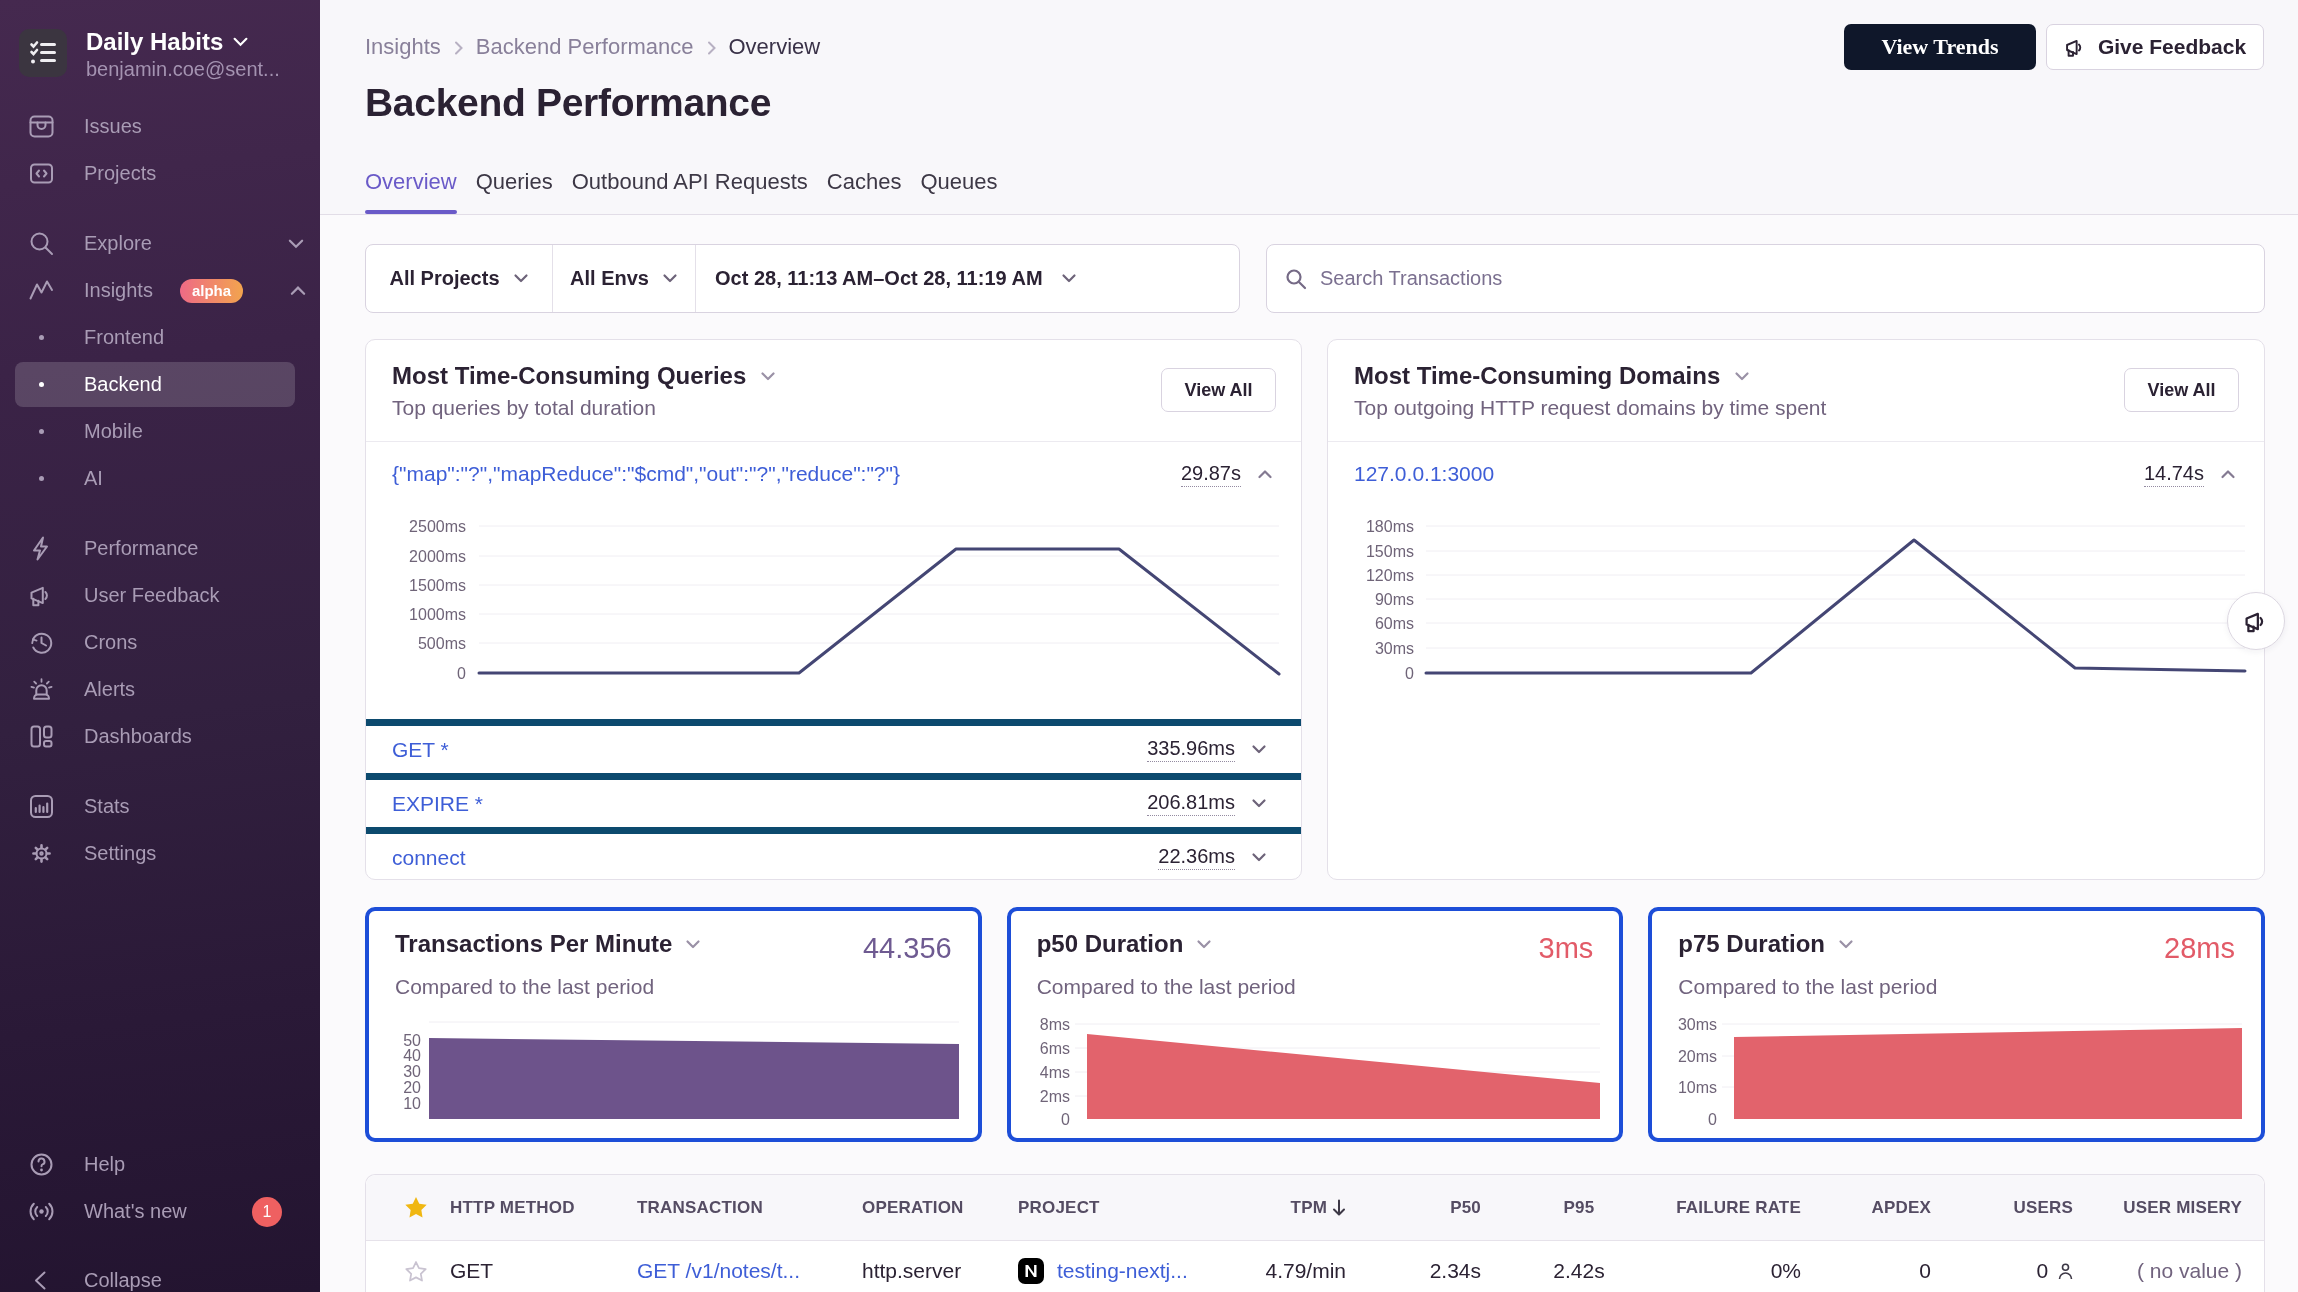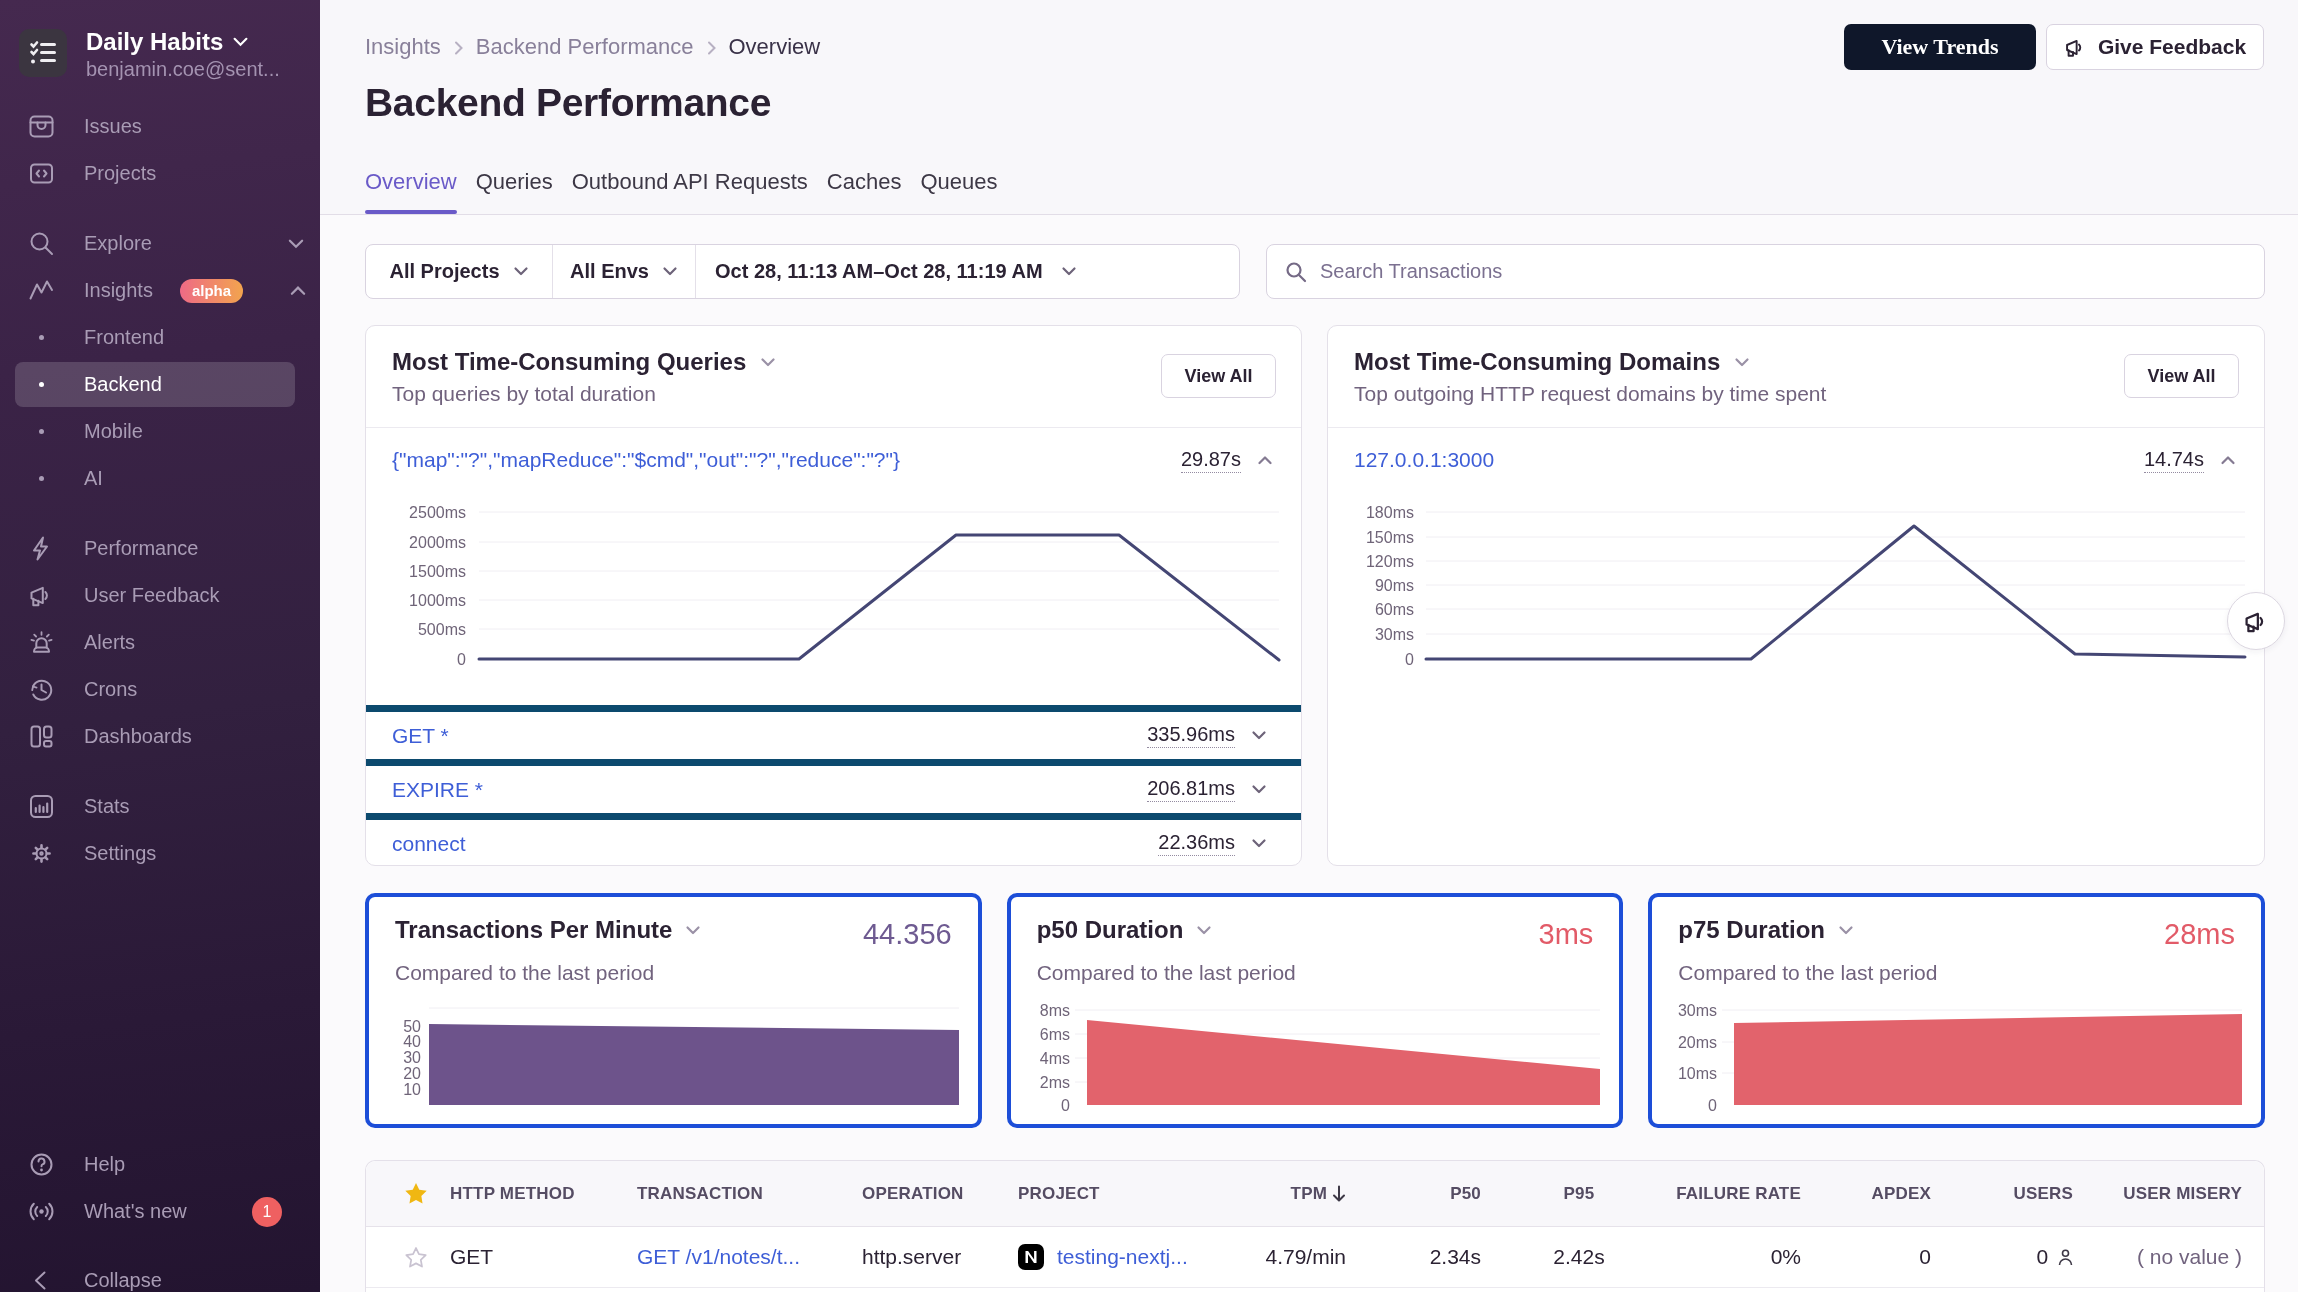--- a/index.html
+++ b/index.html
@@ -41,21 +41,21 @@
 .btn-white { height:46px; width:218px; justify-content:center; background:#fff; border:1px solid #d9d3e0; color:#2b2233; font-weight:bold; font-size:21px; border-radius:7px; display:flex; align-items:center; gap:11px; }
 h1 { position:absolute; top:81px; left:45px; font-size:39px; color:#2b2233; letter-spacing:-0.3px; }
 .tabs { position:absolute; left:45px; bottom:0; display:flex; gap:19px; }
 .tab { font-size:22px; color:#3d3846; padding-bottom:19px; position:relative; }
 .tab.active { color:#6a5ac8; }
 .tab.active:after { content:""; position:absolute; left:0; right:0; bottom:0; height:4px; border-radius:3px; background:#6a5ac8; }
 
 .content { padding:29px 33px 0 45px; }
 
 
-.filters { display:flex; gap:26px; height:55px; }
+.filters { display:flex; gap:26px; height:69px; }
 .fgroup { width:875px; flex:none; display:flex; background:#fff; border:1px solid #d9d3e0; border-radius:8px; }
 .fseg { display:flex; align-items:center; justify-content:center; gap:13px; font-weight:bold; font-size:20px; color:#2b2233; }
 .fseg1 { width:187px; border-right:1px solid #e4e0e9; }
 .fseg2 { width:143px; border-right:1px solid #e4e0e9; }
 .fseg3 { flex:1; justify-content:flex-start; padding-left:19px; }
 .search { flex:1; background:#fff; border:1px solid #d9d3e0; border-radius:8px; display:flex; align-items:center; padding-left:17px; gap:12px; font-size:20px; color:#7b7090; }
 
 
 .row2 { margin-top:26px; display:grid; grid-template-columns:937px 1fr; gap:25px; }
 .panel { background:#fff; border:1px solid #e4e0e9; border-radius:10px; position:relative; height:541px; overflow:hidden; }
@@ -190,33 +190,33 @@
     <div class="item">
         <svg width="27" height="27" viewBox="0 0 27 27" fill="none" stroke="#a99cb5" stroke-width="2" stroke-linecap="round" stroke-linejoin="round">
           <path d="M3.5 10.6 L14.8 5.9 V21.1 L3.5 16.4 Z"></path>
           <path d="M17.4 10 A4.8 4.8 0 0 1 17.4 17"></path>
           <path d="M5.3 16.8 V23.2 H10.4 V18.7"></path>
         </svg>
         <span class="lbl">User Feedback</span>
       </div>
     <div class="item">
         <svg width="27" height="27" viewBox="0 0 27 27" fill="none" stroke="#a99cb5" stroke-width="2" stroke-linecap="round" stroke-linejoin="round">
+          <path d="M5.3 18.5 A9.5 9.5 0 1 0 5 10.5"></path>
+          <path d="M5 10.5 L4.2 14.2 M5 10.5 L8.6 11.6" stroke-width="1.8"></path>
+          <path d="M13.5 8.5 V14 l4.5 2.5"></path>
+        </svg>
+        <span class="lbl">Crons</span>
+      </div>
+    <div class="item">
+        <svg width="27" height="27" viewBox="0 0 27 27" fill="none" stroke="#a99cb5" stroke-width="2" stroke-linecap="round" stroke-linejoin="round">
           <path d="M8.3 18.5 v-4 a5.2 5.2 0 0 1 10.4 0 v4"></path>
           <path d="M6 22.8 c0-2.4 1.5-4.3 3.5-4.3 h8 c2 0 3.5 1.9 3.5 4.3 Z"></path>
           <path d="M13.5 3.2 v2.6 M6.2 5.6 l1.9 1.9 M20.8 5.6 l-1.9 1.9 M3.4 10.8 l2.6 .8 M23.6 10.8 l-2.6 .8" stroke-width="1.8"></path>
         </svg>
         <span class="lbl">Alerts</span>
-      </div>
-    <div class="item">
-        <svg width="27" height="27" viewBox="0 0 27 27" fill="none" stroke="#a99cb5" stroke-width="2" stroke-linecap="round" stroke-linejoin="round">
-          <path d="M5.3 18.5 A9.5 9.5 0 1 0 5 10.5"></path>
-          <path d="M5 10.5 L4.2 14.2 M5 10.5 L8.6 11.6" stroke-width="1.8"></path>
-          <path d="M13.5 8.5 V14 l4.5 2.5"></path>
-        </svg>
-        <span class="lbl">Crons</span>
       </div>
     <div class="item">
         <svg width="27" height="27" viewBox="0 0 27 27" fill="none" stroke="#a99cb5" stroke-width="2" stroke-linecap="round" stroke-linejoin="round">
           <rect x="3.5" y="3.5" width="8.5" height="20" rx="2.5"></rect>
           <rect x="16" y="3.5" width="7.5" height="11" rx="2.5"></rect>
           <rect x="16" y="18" width="7.5" height="5.5" rx="2"></rect>
         </svg>
         <span class="lbl">Dashboards</span>
       </div>
     <div class="gap23"></div>

